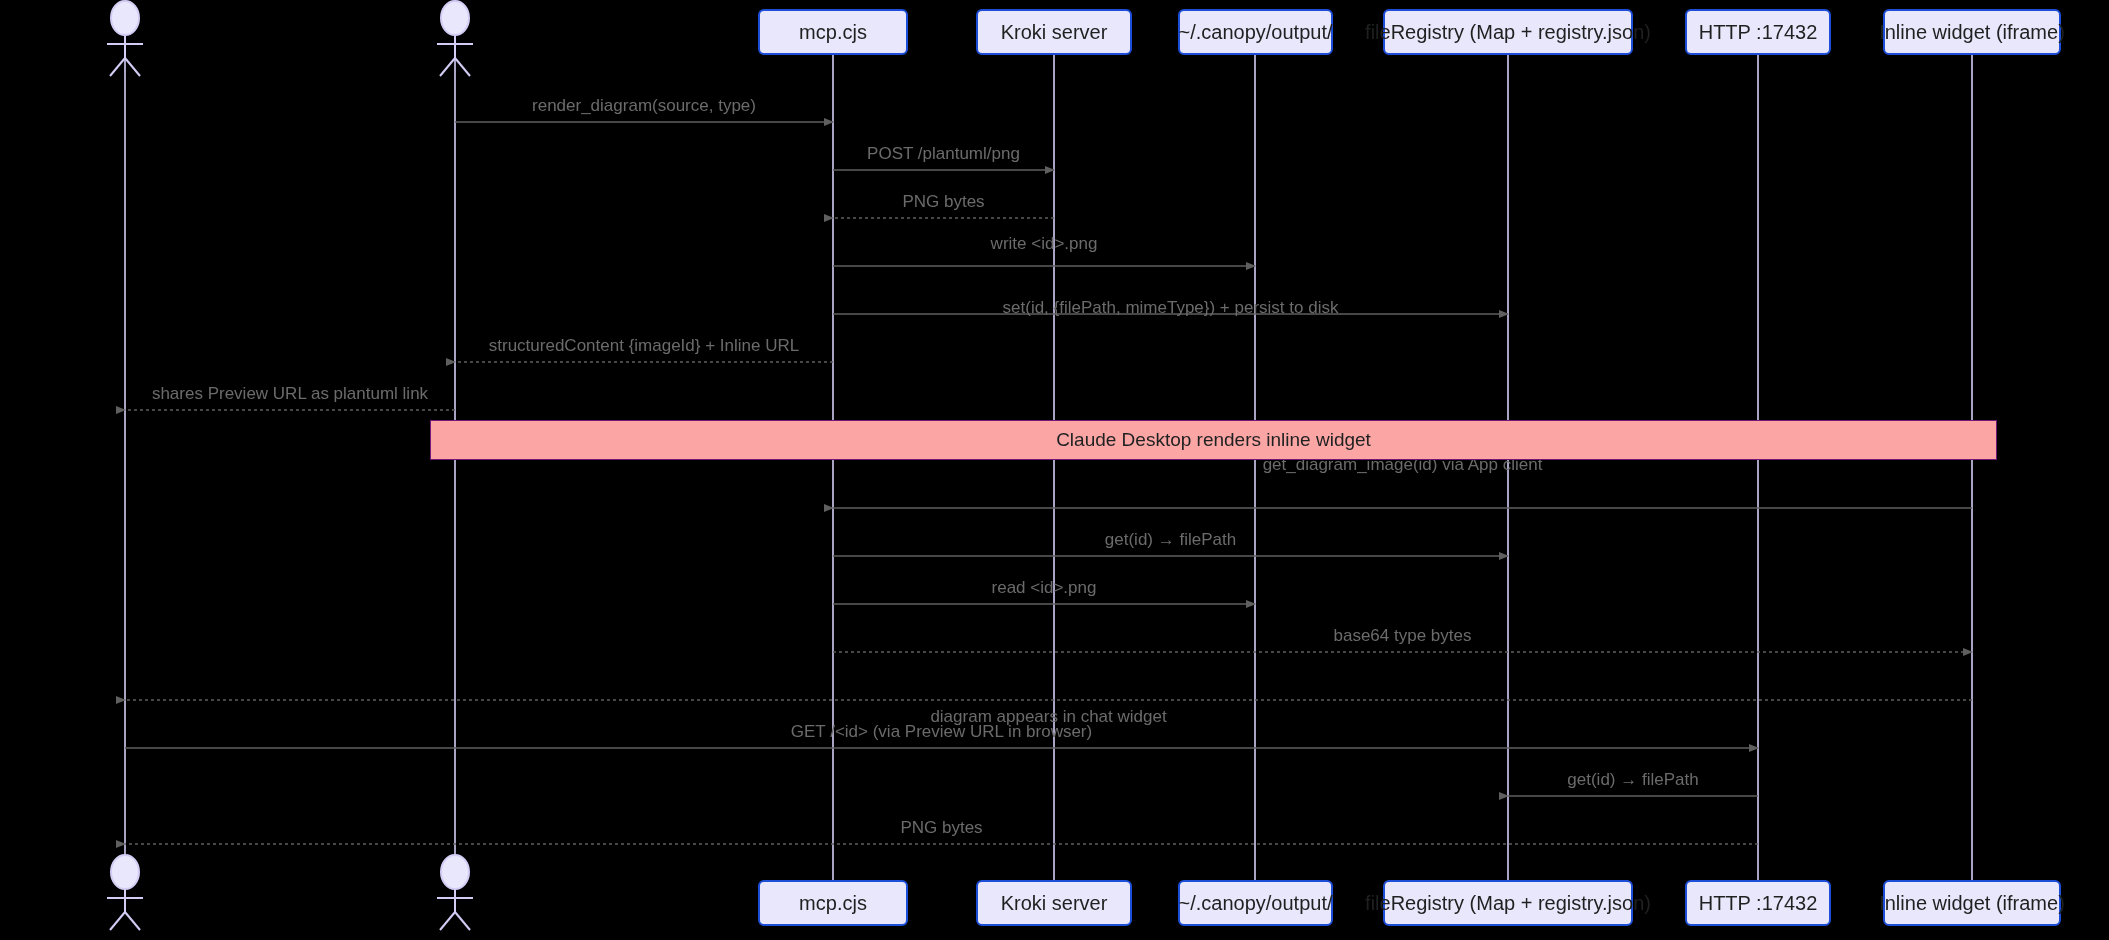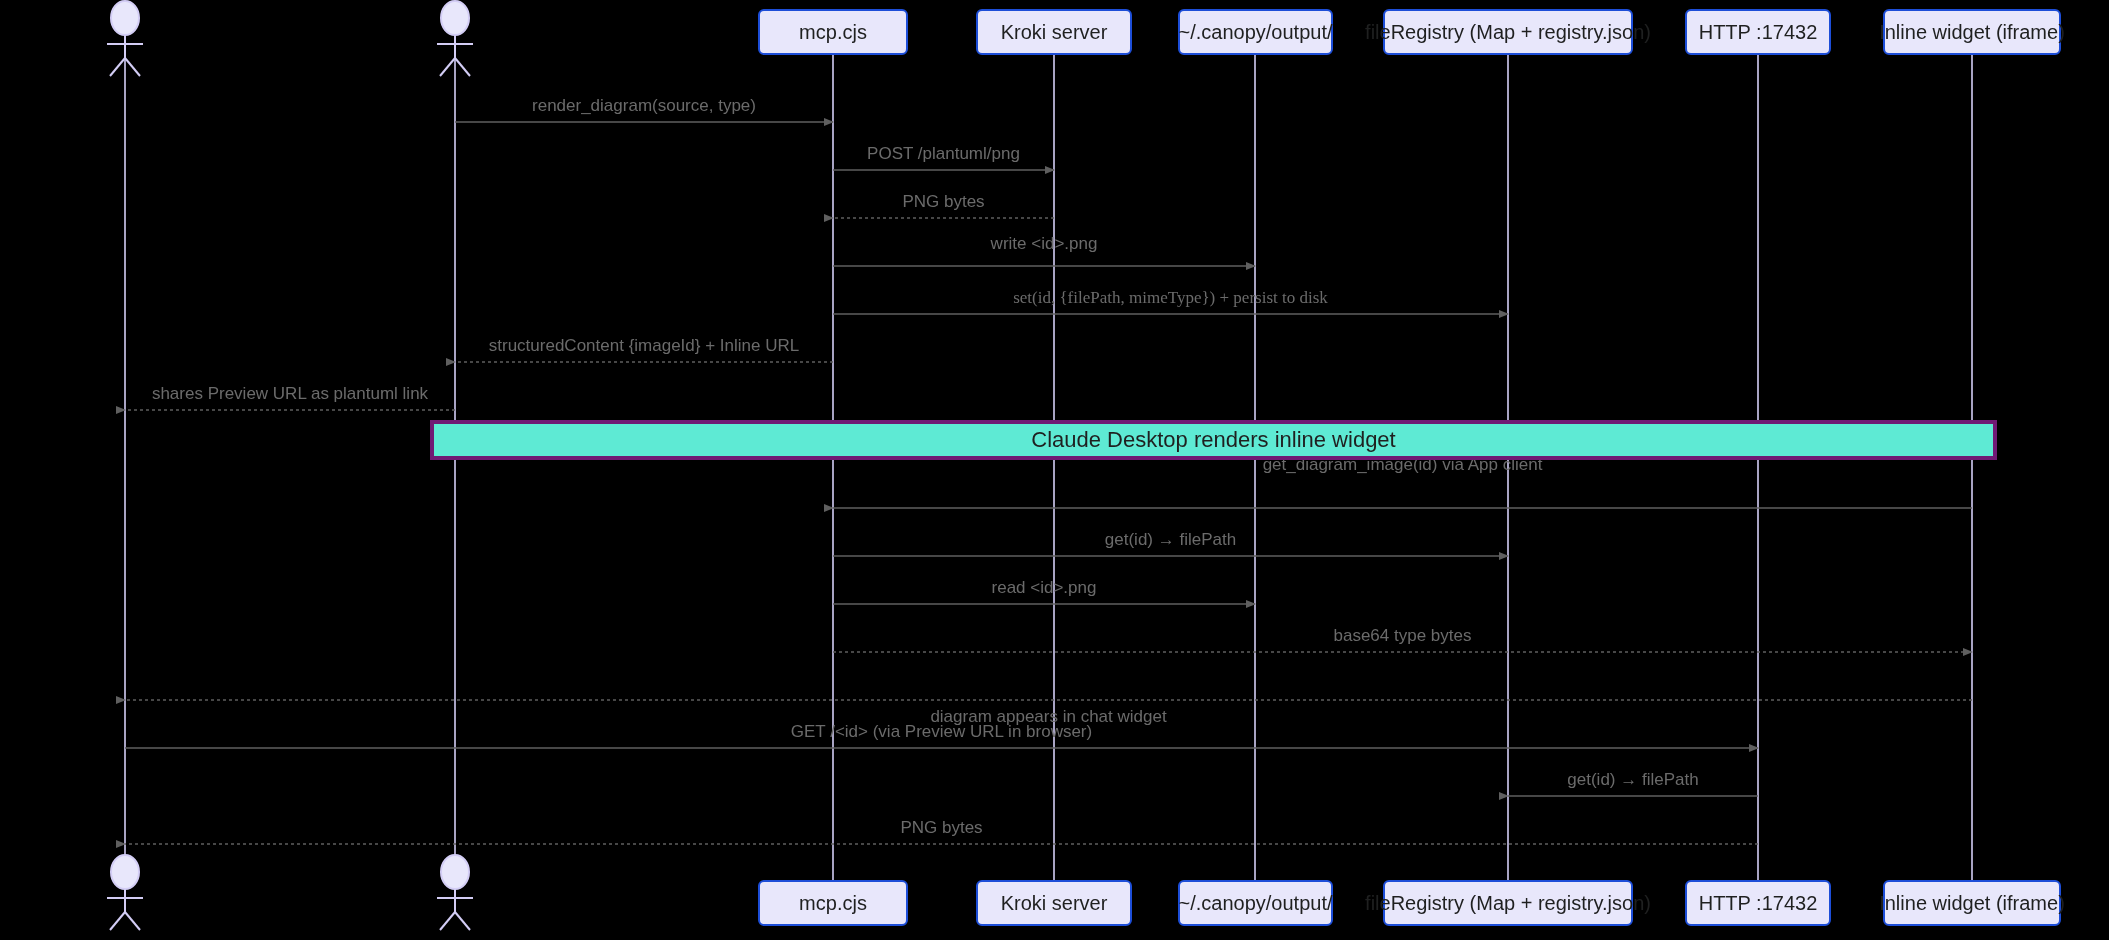--- a/index.html
+++ b/index.html
@@ -50,27 +50,27 @@
     font-size: 17px;
     line-height: 1;
     white-space: nowrap;
     transform: translateX(-50%);
     text-align: center;
   }
   
   .note-bar {
     position: absolute;
     box-sizing: border-box;
-    background: #5eead4;
-    border: 4px solid #701a75;
+    background: #fca5a5;
+    border: 1px solid #701a75;
     display: flex;
     align-items: center;
     justify-content: center;
     color: #1f2020;
-    font-size: 22px;
+    font-size: 19px;
     white-space: nowrap;
   }
 </style>
 </head>
 <body>
 
 <div id="canvas">
   <svg id="svg-layer" xmlns="http://www.w3.org/2000/svg" viewBox="0 0 2109 940">
     <defs>
       <marker id="arrow-right" markerWidth="10" markerHeight="8" refX="9" refY="4" orient="auto" markerUnits="userSpaceOnUse">
@@ -151,21 +151,21 @@
       <div class="participant-box" style="left: 1685px; top: 9px; width: 146px; height: 46px;">HTTP :17432</div>
       <div class="participant-box" style="left: 1685px; top: 880px; width: 146px; height: 46px;">HTTP :17432</div>
       <div class="participant-box" style="left: 1883px; top: 9px; width: 178px; height: 46px;">Inline widget (iframe)</div>
       <div class="participant-box" style="left: 1883px; top: 880px; width: 178px; height: 46px;">Inline widget (iframe)</div>
     </div>
   <div id="message-labels">
       <div class="msg-label" style="left: 644px; top: 97px;">render_diagram(source, type)</div>
       <div class="msg-label" style="left: 943.5px; top: 145px;">POST /plantuml/png</div>
       <div class="msg-label" style="left: 943.5px; top: 193px;">PNG bytes</div>
       <div class="msg-label" style="left: 1044px; top: 235px;">write &lt;id&gt;.png</div>
-      <div class="msg-label" style="left: 1170.5px; top: 289px; font-family: Liberation Serif, serif;">set(id, {filePath, mimeType}) + persist to disk</div>
+      <div class="msg-label" style="left: 1170.5px; top: 299px;">set(id, {filePath, mimeType}) + persist to disk</div>
       <div class="msg-label" style="left: 644px; top: 337px;">structuredContent {imageId} + Inline URL</div>
       <div class="msg-label" style="left: 290px; top: 385px;">shares Preview URL as plantuml link</div>
       <div class="msg-label" style="left: 1402.5px; top: 456px;">get_diagram_image(id) via App client</div>
       <div class="msg-label" style="left: 1170.5px; top: 531px;">get(id) → filePath</div>
       <div class="msg-label" style="left: 1044px; top: 579px;">read &lt;id&gt;.png</div>
       <div class="msg-label" style="left: 1402.5px; top: 627px;">base64 type bytes</div>
       <div class="msg-label" style="left: 1048.5px; top: 708px;">diagram appears in chat widget</div>
       <div class="msg-label" style="left: 941.5px; top: 723px;">GET /&lt;id&gt; (via Preview URL in browser)</div>
       <div class="msg-label" style="left: 1633px; top: 771px;">get(id) → filePath</div>
       <div class="msg-label" style="left: 941.5px; top: 819px;">PNG bytes</div>

